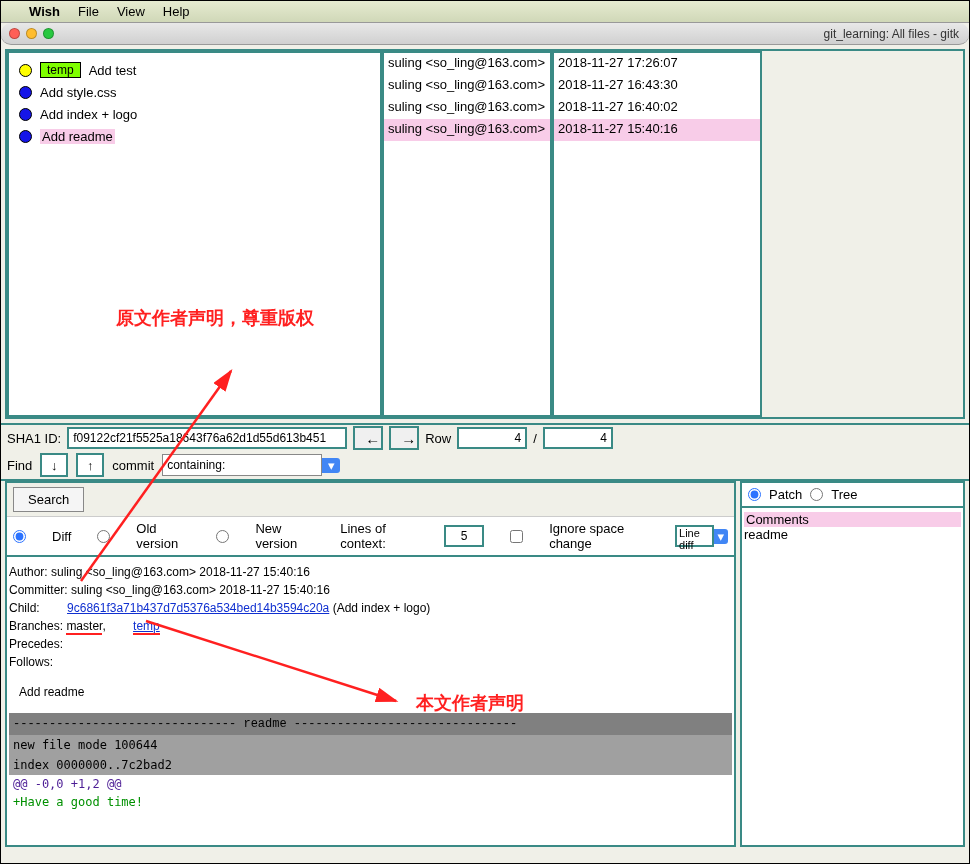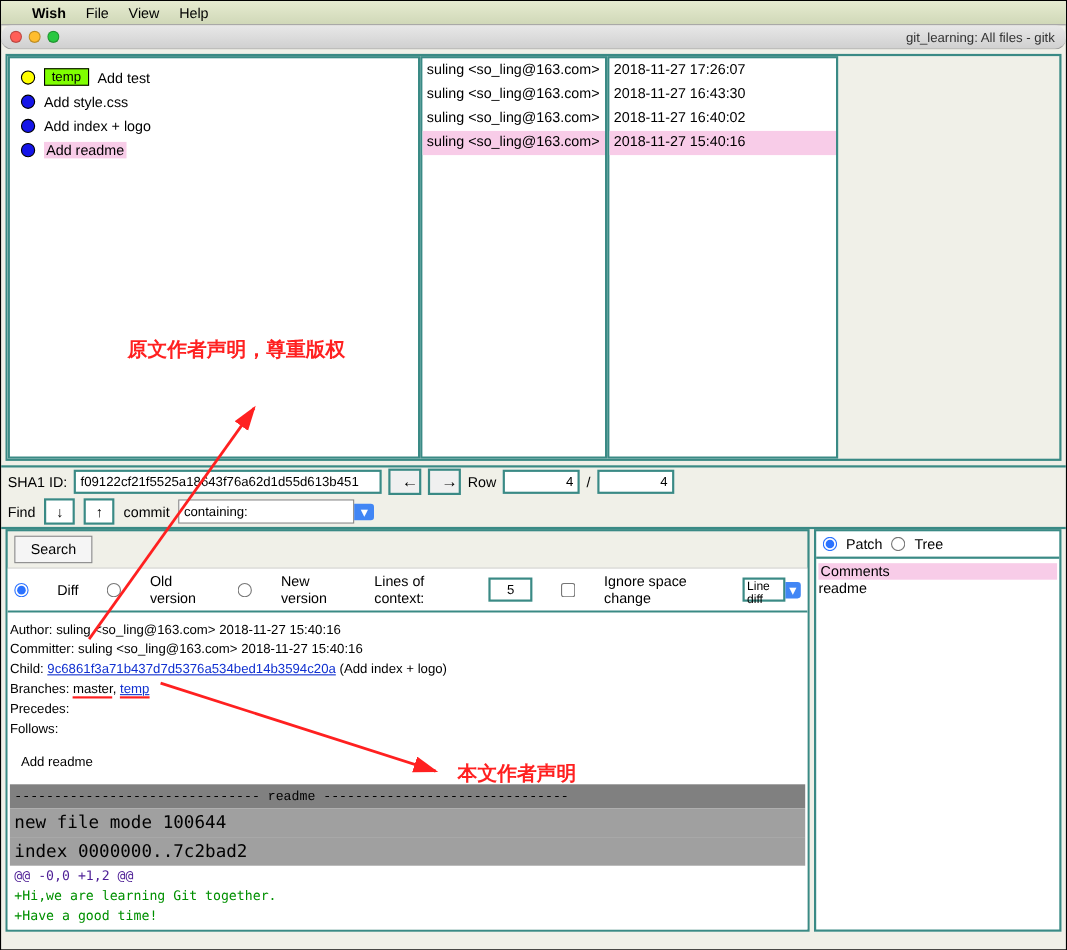--- a/index.html
+++ b/index.html
@@ -38,24 +38,24 @@
 .lower { display: flex; height: 370px; }
 .left { flex: 1; display: flex; flex-direction: column; border: 2px solid #3a8a85; margin: 0 4px 4px 4px; }
 .right { width: 225px; border: 2px solid #3a8a85; margin: 0 4px 4px 0; background: #fff; }
 .toolbar1 { padding: 4px 6px; border-bottom: 1px solid #ccc; }
 .searchbtn { border: 1px solid #888; padding: 4px 14px; background: #f5f5f5; font-size: 13px; }
 .toolbar2 { display: flex; align-items: center; gap: 26px; padding: 4px 6px; border-bottom: 2px solid #3a8a85; font-size: 13px; background: #fff; }
 .radio { width: 13px; height: 13px; accent-color: #2b72ff; }
 .numbox { width: 40px; border: 2px solid #3a8a85; height: 22px; text-align: center; font-size: 12px; }
 .diffbox { height: 22px; border: 2px solid #3a8a85; font-size: 11px; padding: 0 2px; background:#fff; }
 .meta { padding: 6px 2px; font-size: 12px; font-family: Menlo, monospace; line-height: 1.5; background: #fff; flex: 1; overflow: hidden; }
-.meta a { color: #1030d0; text-decoration: underline; }
+.meta a { color: #1030d0; text-decoration: underline; margin-left: 24px; }
 .redline { border-bottom: 2px solid #ff2020; }
 .diffhdr { background: #808080; color: #000; padding: 2px 4px; font-size: 12px; font-family: Liberation Mono, monospace; }
-.diffgray { background: #a0a0a0; color: #000; padding: 1px 4px; font-size: 16px; font-family: Menlo, monospace; }
+.diffgray { background: #a0a0a0; color: #000; padding: 1px 4px; font-size: 12px; font-family: Menlo, monospace; }
 .diffblue { color: #4c1d95; font-size: 12px; font-family: Menlo, monospace; padding: 0 4px; }
 .diffgrn { color: #009000; font-size: 12px; font-family: Menlo, monospace; padding: 0 4px; }
 .rightbar1 { display: flex; align-items: center; gap: 8px; padding: 4px 6px; border-bottom: 2px solid #3a8a85; font-size: 13px; }
 .rightbody { padding: 4px 2px; font-size: 13px; }
 .comments { background: #f8cce8; padding: 0 2px; }
 .anno { position: absolute; color: #ff2020; font-weight: bold; font-size: 18px; pointer-events: none; }
 svg.overlay { position: absolute; left: 0; top: 0; pointer-events: none; }
 </style>
 </head>
 <body>
@@ -159,21 +159,20 @@
       <div>Committer: suling &lt;so_ling@163.com&gt;  2018-11-27 15:40:16</div>
       <div><span>Child:</span> <a href="#">9c6861f3a71b437d7d5376a534bed14b3594c20a</a> <span>(Add index + logo)</span></div>
       <div><span>Branches:</span> <span class="redline">master</span>, <a href="#" class="redline">temp</a></div>
       <div>Precedes:</div>
       <div>Follows:</div>
       <div style="padding:12px 10px;">Add readme</div>
       <div class="diffhdr">------------------------------- readme -------------------------------</div>
       <div class="diffgray">new file mode 100644</div>
       <div class="diffgray">index 0000000..7c2bad2</div>
       <div class="diffblue">@@ -0,0 +1,2 @@</div>
-      <div class="diffgrn">+Hi,we are learning Git together.</div>
       <div class="diffgrn">+Have a good time!</div>
     </div>
   </div>
   <div class="right">
     <div class="rightbar1">
       <input type="radio" class="radio" checked="" style="">
         <span>Patch</span>
       <input type="radio" class="radio" style="">
         <span>Tree</span>
     </div>

